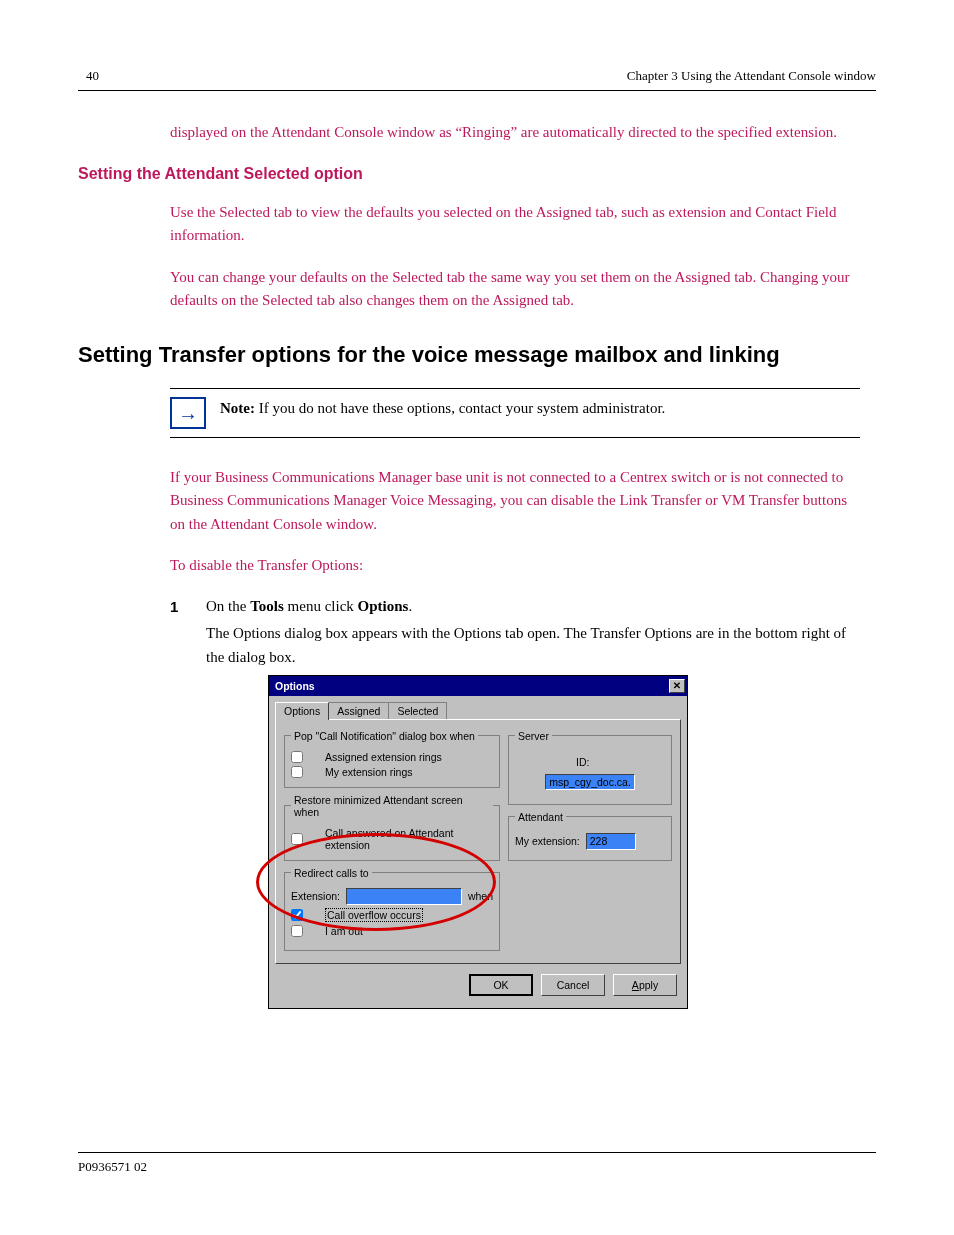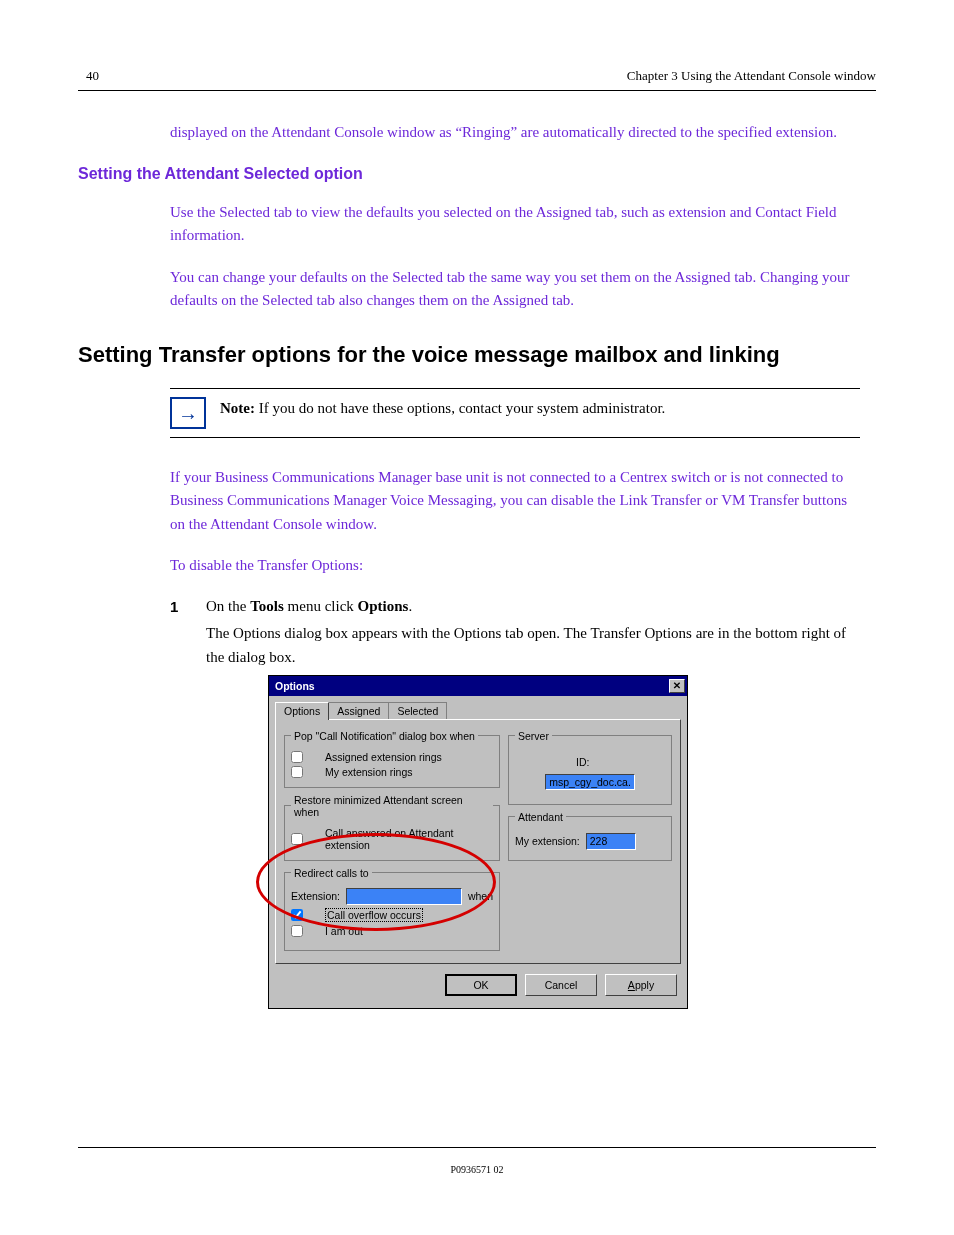--- a/index.html
+++ b/index.html
@@ -24,21 +24,21 @@
   .hr-line {
     border: none;
     border-top: 1.5px solid #000;
     margin: 0 0 30px 0;
   }
   .body-text {
     font-size: 15px;
     line-height: 1.55;
     margin: 0 0 18px 92px;
     max-width: 690px;
-    color: #6d28d9;
+    color: #be185d;
   }
   .h2-title {
     font-size: 22px;
     font-family: Arial, Helvetica, sans-serif;
     font-weight: bold;
     margin: 30px 0 20px 0;
   }
   .note-box {
     display: flex;
     align-items: flex-start;
@@ -177,21 +177,21 @@
     background: #3b82f6;
     height: 17px;
     padding: 1px 3px;
     font-size: 10.5px;
   }
   .btn-row {
     display: flex; justify-content: flex-end; gap: 8px;
     padding: 10px 10px 12px 0;
   }
   .btn {
-    width: 72px; height: 22px;
+    width: 64px; height: 22px;
     border: 1px solid #fff;
     border-right-color: #404040;
     border-bottom-color: #404040;
     background: #c0c0c0;
     text-align: center;
     font-size: 10.5px;
     line-height: 20px;
   }
   .btn.default-btn {
     border: 2px solid #000;
@@ -205,23 +205,23 @@
     border: 3px solid #d40000;
     border-radius: 50%;
     pointer-events: none;
   }
 
   .footer {
     position: absolute;
     bottom: 60px;
     left: 78px; right: 78px;
     border-top: 1.5px solid #000;
-    padding-top: 16px;
-    text-align: center;
-    font-size: 10px;
+    padding-top: 6px;
+    text-align: left;
+    font-size: 13px;
   }
 </style>
 </head>
 <body>
 
 <div class="page">
   <div class="header-row">
     <span>40</span>
     <span>Chapter 3  Using the Attendant Console window</span>
   </div>

